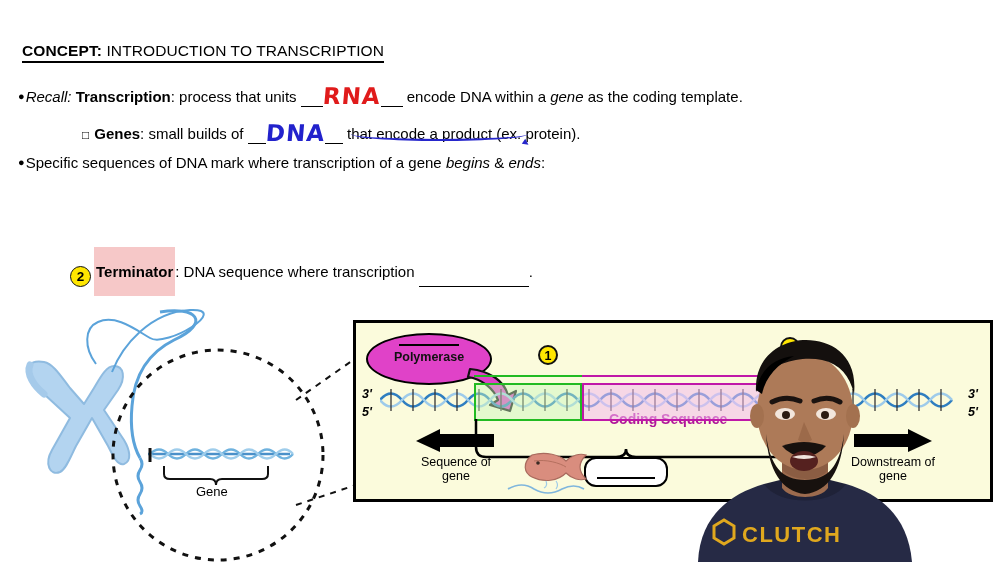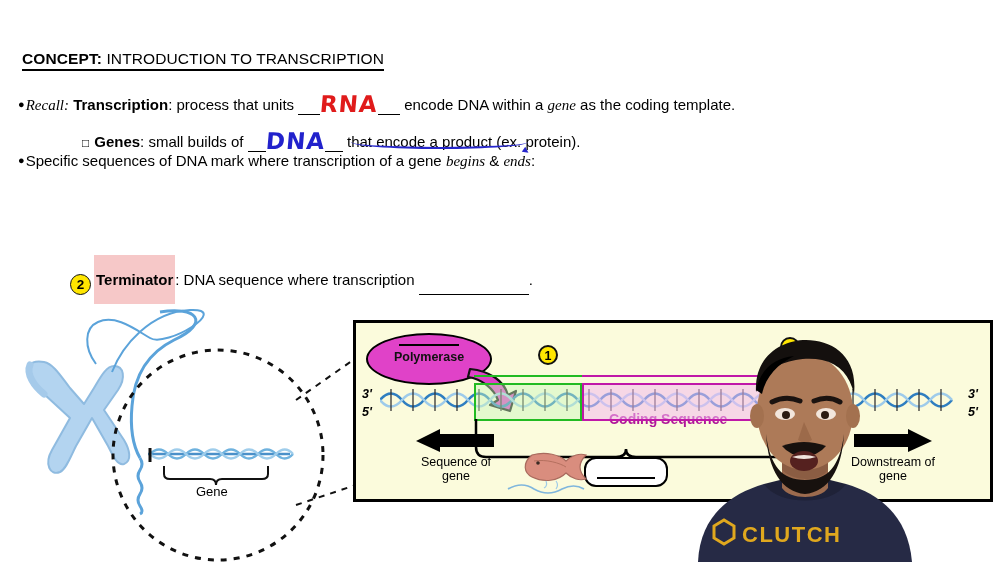--- a/index.html
+++ b/index.html
@@ -7,33 +7,33 @@
   body {
     width:1000px; height:562px;
     background:#ffffff;
     font-family:"Liberation Sans", sans-serif;
     color:#000;
     position:relative;
     overflow:hidden;
   }
 
   
-  #notes { position:absolute; left:0; top:0; width:1000px; height:300px;margin-top:8px; }
+  #notes { position:absolute; left:0; top:0; width:1000px; height:300px; }
 
   .concept-title {
     position:absolute; left:22px; top:42px;
     font-size:15.5px; letter-spacing:.1px;
     border-bottom:2px solid #000;
     padding-bottom:1px;
   }
   .concept-title .lbl { font-weight:bold; }
 
   .line { position:absolute; font-size:15px; white-space:nowrap; line-height:1.1; }
   .b { font-weight:bold; }
-  .i { font-style:italic;font-family:Liberation Serif, serif; }
+  .i { font-style:italic; }
 
   .bullet-dot::before { content:"\25CF"; font-size:11px; margin-right:1px; position:relative; top:-2px; }
   .sq::before { content:"\25A1"; font-size:12px; margin-right:5px; }
 
   
   .hand {
     font-family:"DejaVu Sans", sans-serif;
     font-weight:bold;
     font-size:23px;
     letter-spacing:1px;
@@ -160,21 +160,21 @@
     <span>as the coding template.</span>
   </div>
 
   <div class="line" style="left:82px; top:119px;">
     <span class="sq"></span><span class="b">Genes</span><span>: small builds of</span>
     <span class="blank" style="width:18px"></span><span class="hand hand-blue">DNA</span><span class="blank" style="width:18px"></span>
     <span>that encode a product (ex. protein).</span>
   </div>
   <div class="blue-underline" style="left:351px; top:134px; width:177px;"></div>
 
-  <div class="line" style="left:18px; top:145px;">
+  <div class="line" style="left:18px; top:155px;">
     <span class="bullet-dot"></span><span>Specific sequences of DNA mark where transcription of a gene</span>
     <span class="i">begins</span>
     <span>&amp;</span>
     <span class="i">ends</span><span>:</span>
   </div>
 
 
 
   <div class="line" style="left:70px; top:264px;">
     <span class="num-circle">2</span><span class="b hl-salmon">Terminator</span><span>: DNA sequence where transcription</span>

